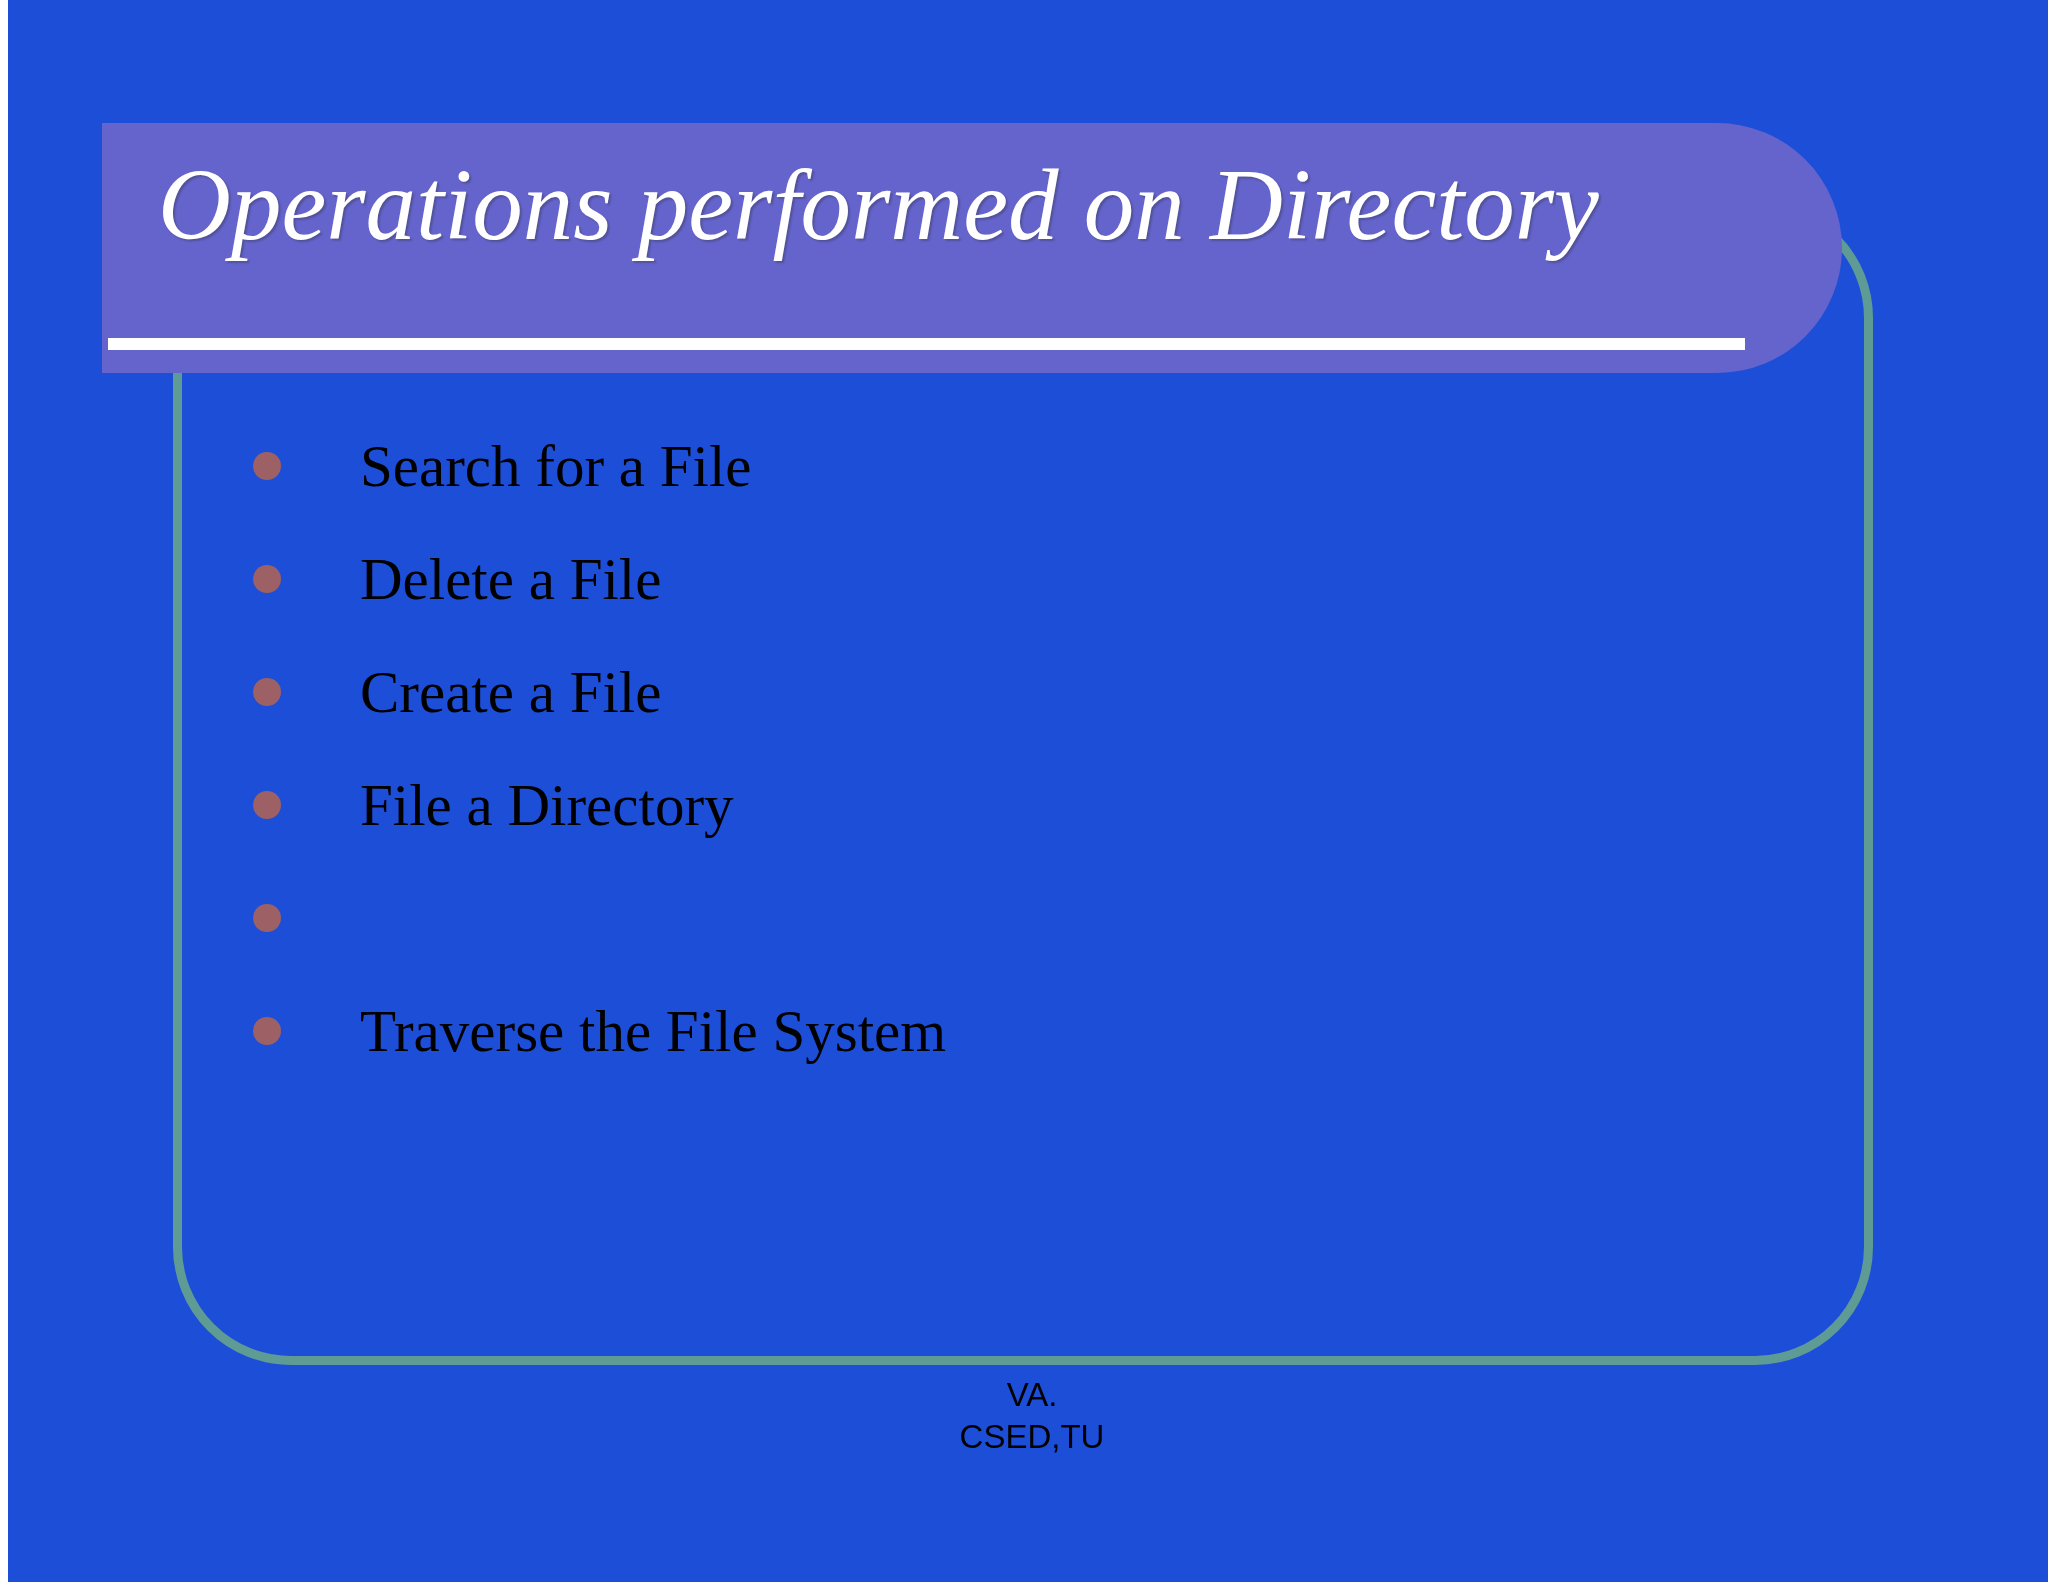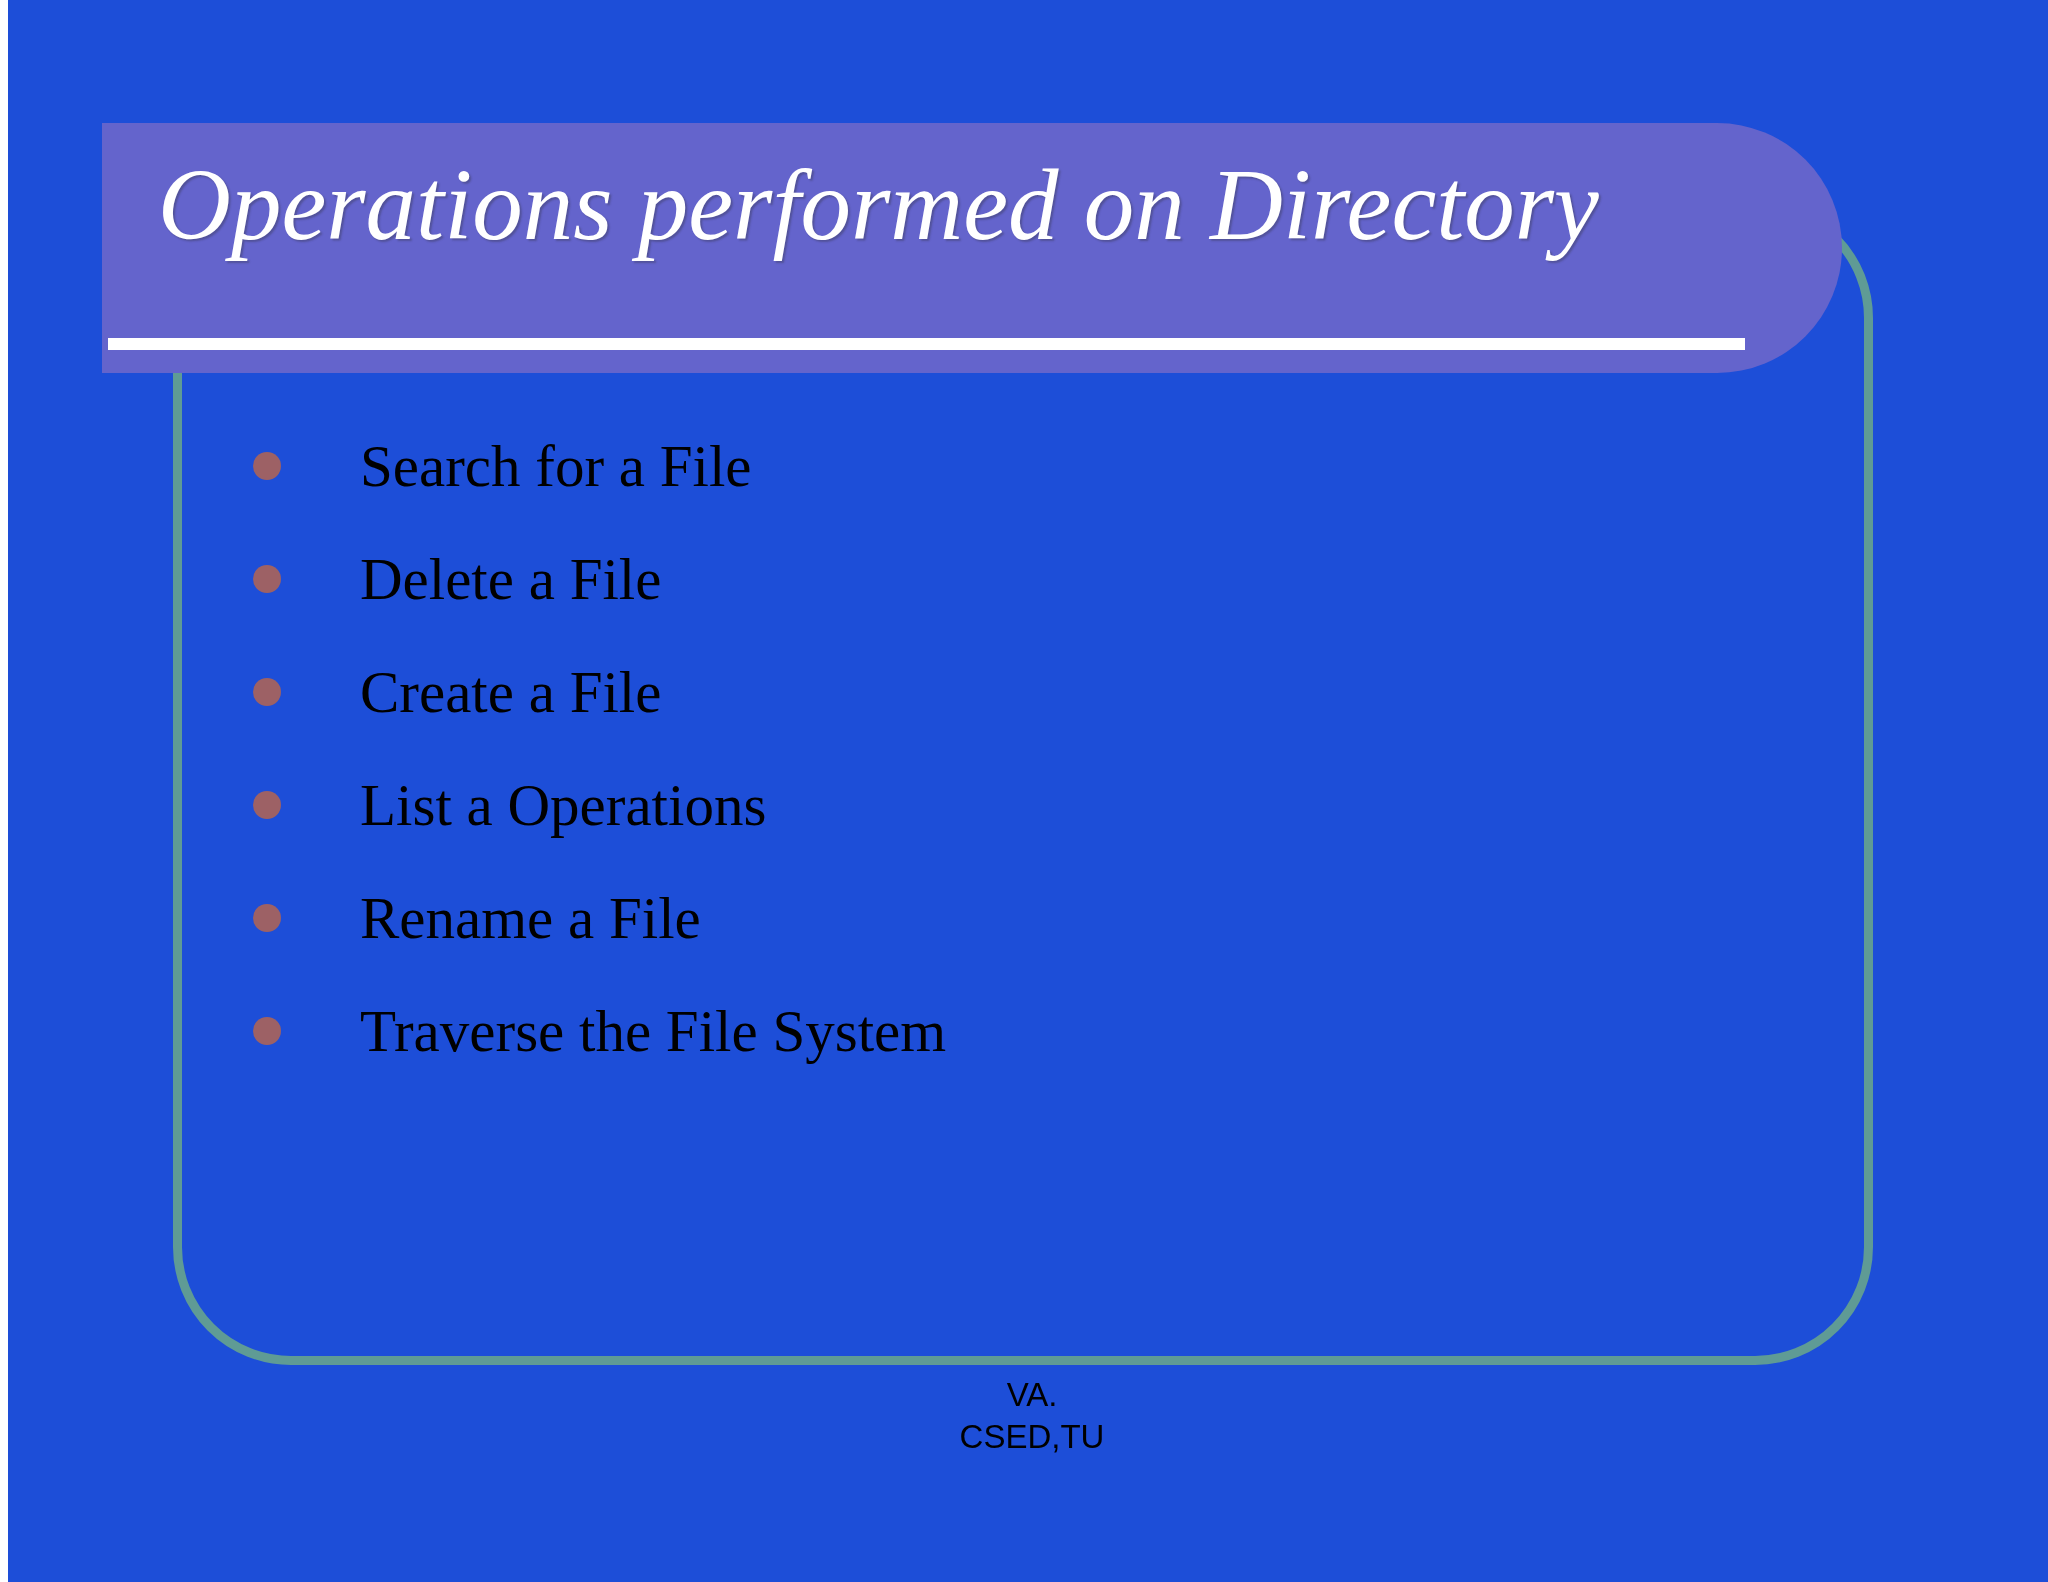--- a/index.html
+++ b/index.html
@@ -155,25 +155,24 @@
     <li class="bullet-item">
       <span class="bullet-dot"></span>
       <span class="bullet-label">Delete a File</span>
     </li>
     <li class="bullet-item">
       <span class="bullet-dot"></span>
       <span class="bullet-label">Create a File</span>
     </li>
     <li class="bullet-item">
       <span class="bullet-dot"></span>
-      <span class="bullet-label">List a Operations</span>
+      <span class="bullet-label">File a Directory</span>
     </li>
     <li class="bullet-item">
       <span class="bullet-dot"></span>
-      <span class="bullet-label">Rename a File</span>
     </li>
     <li class="bullet-item">
       <span class="bullet-dot"></span>
       <span class="bullet-label">Traverse the File System</span>
     </li>
   </ul>
 
   <div class="footer">
     <span class="footer-line">VA.</span>
     <span class="footer-line">CSED,TU</span>

